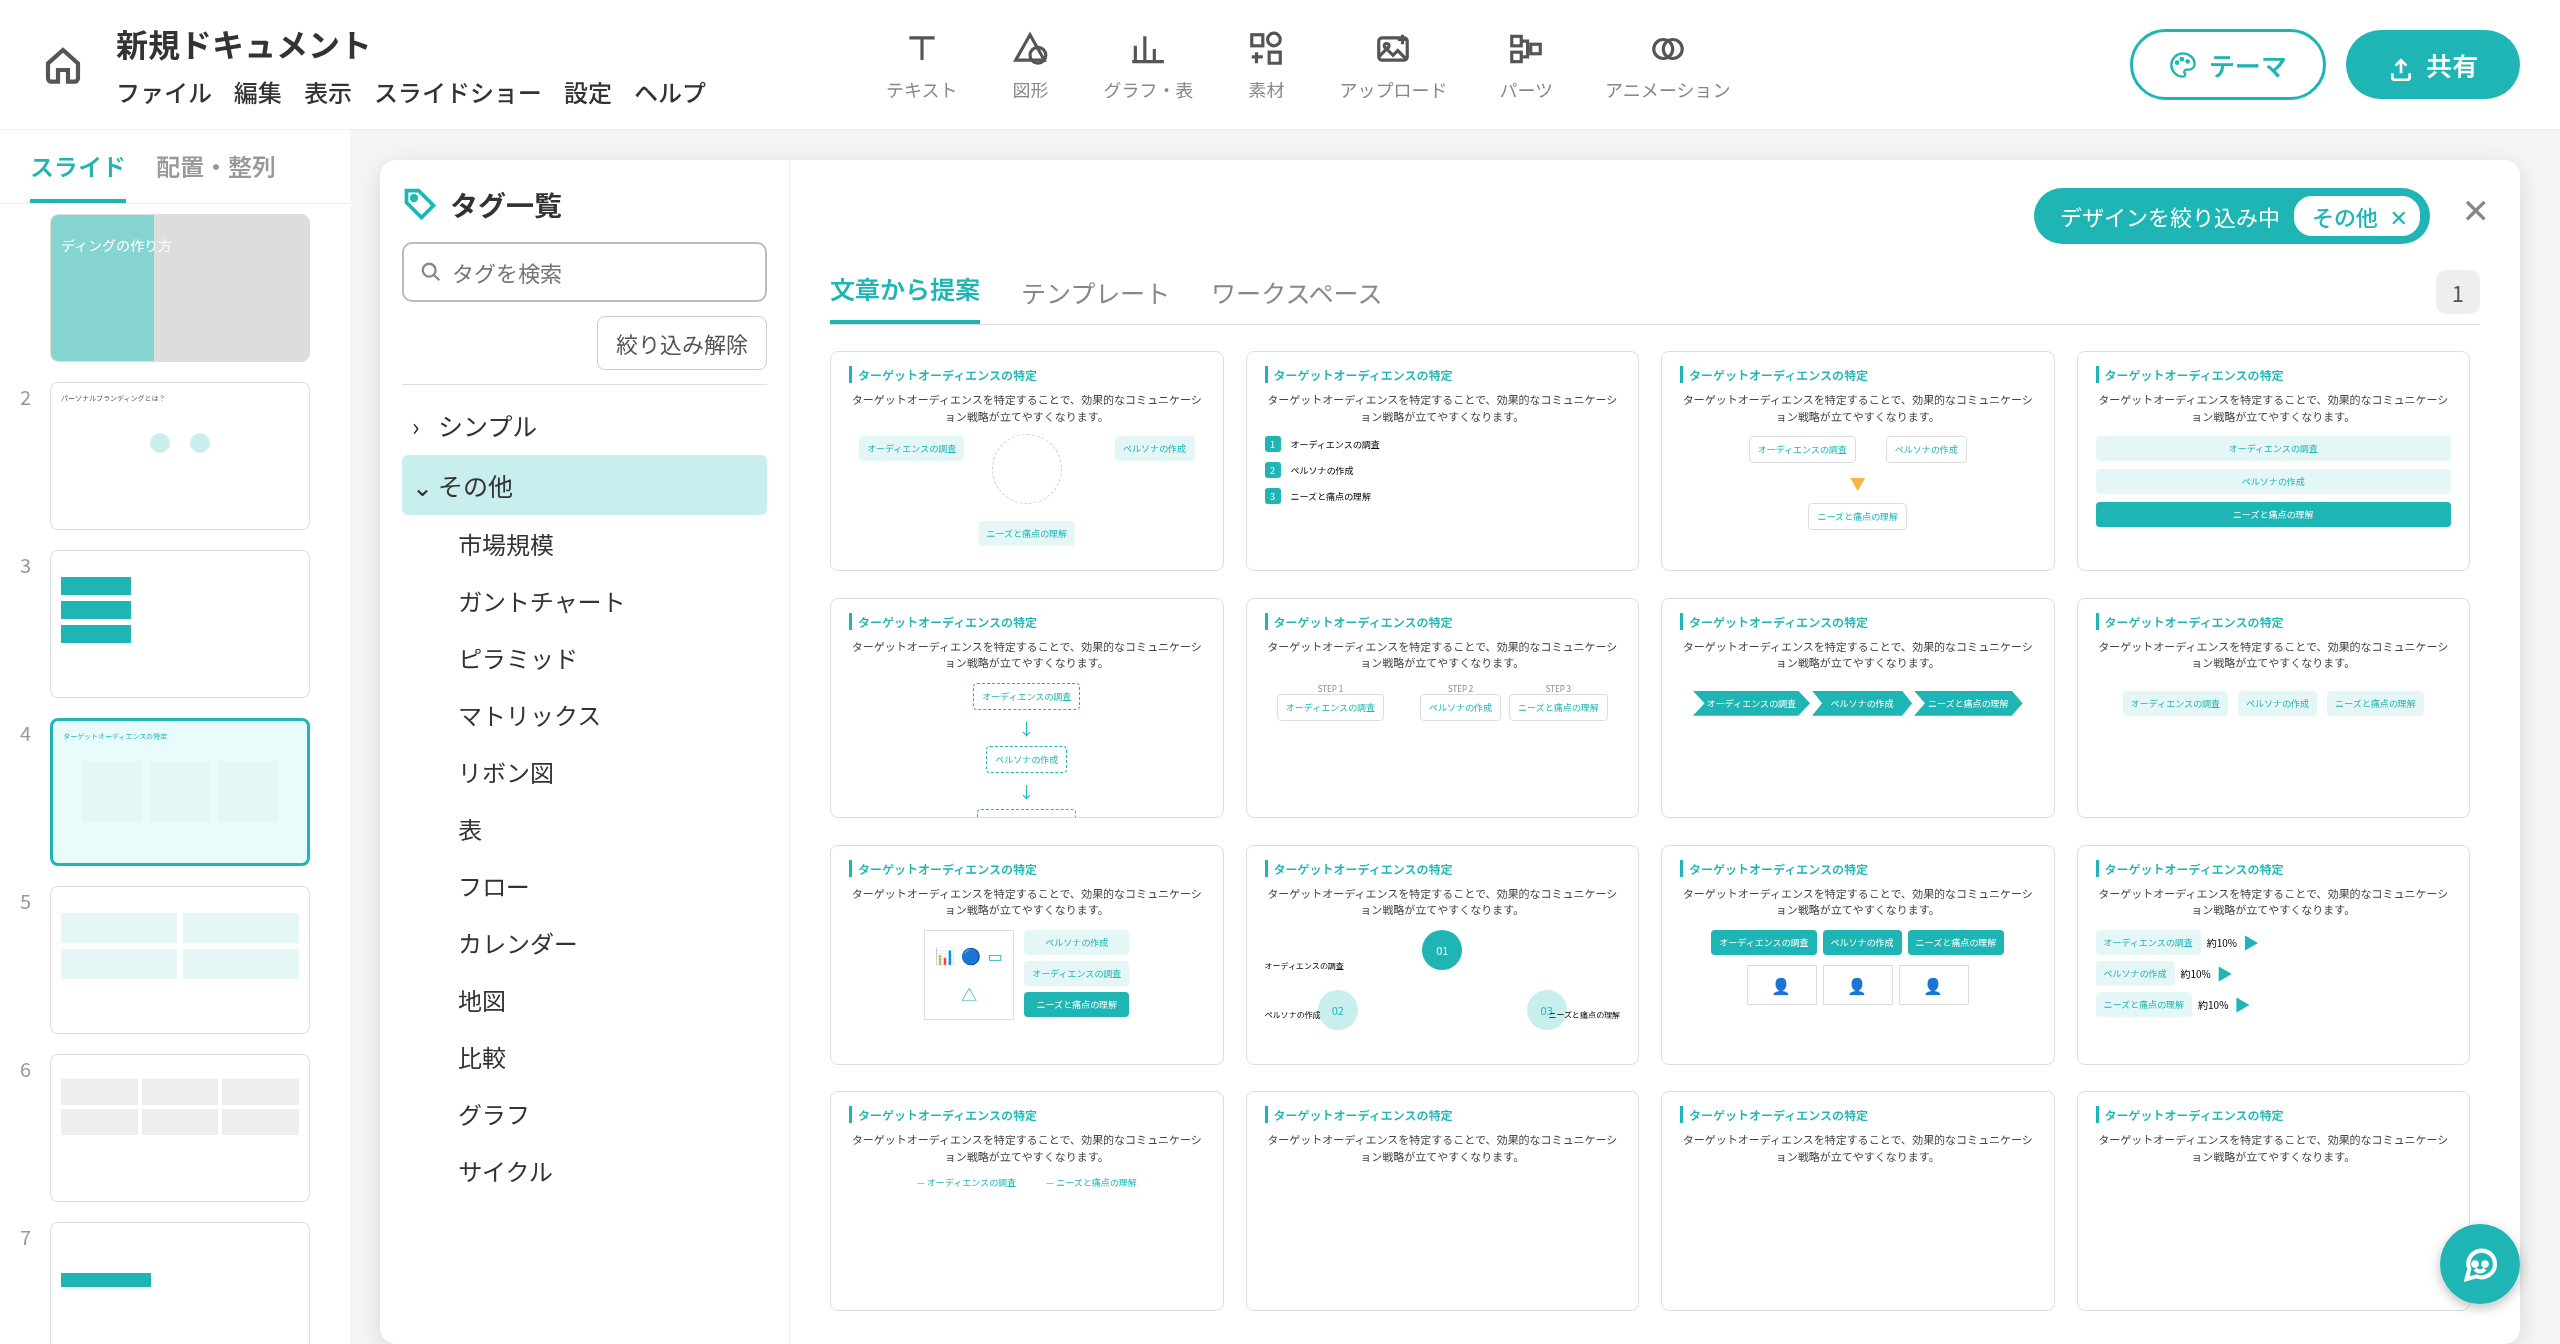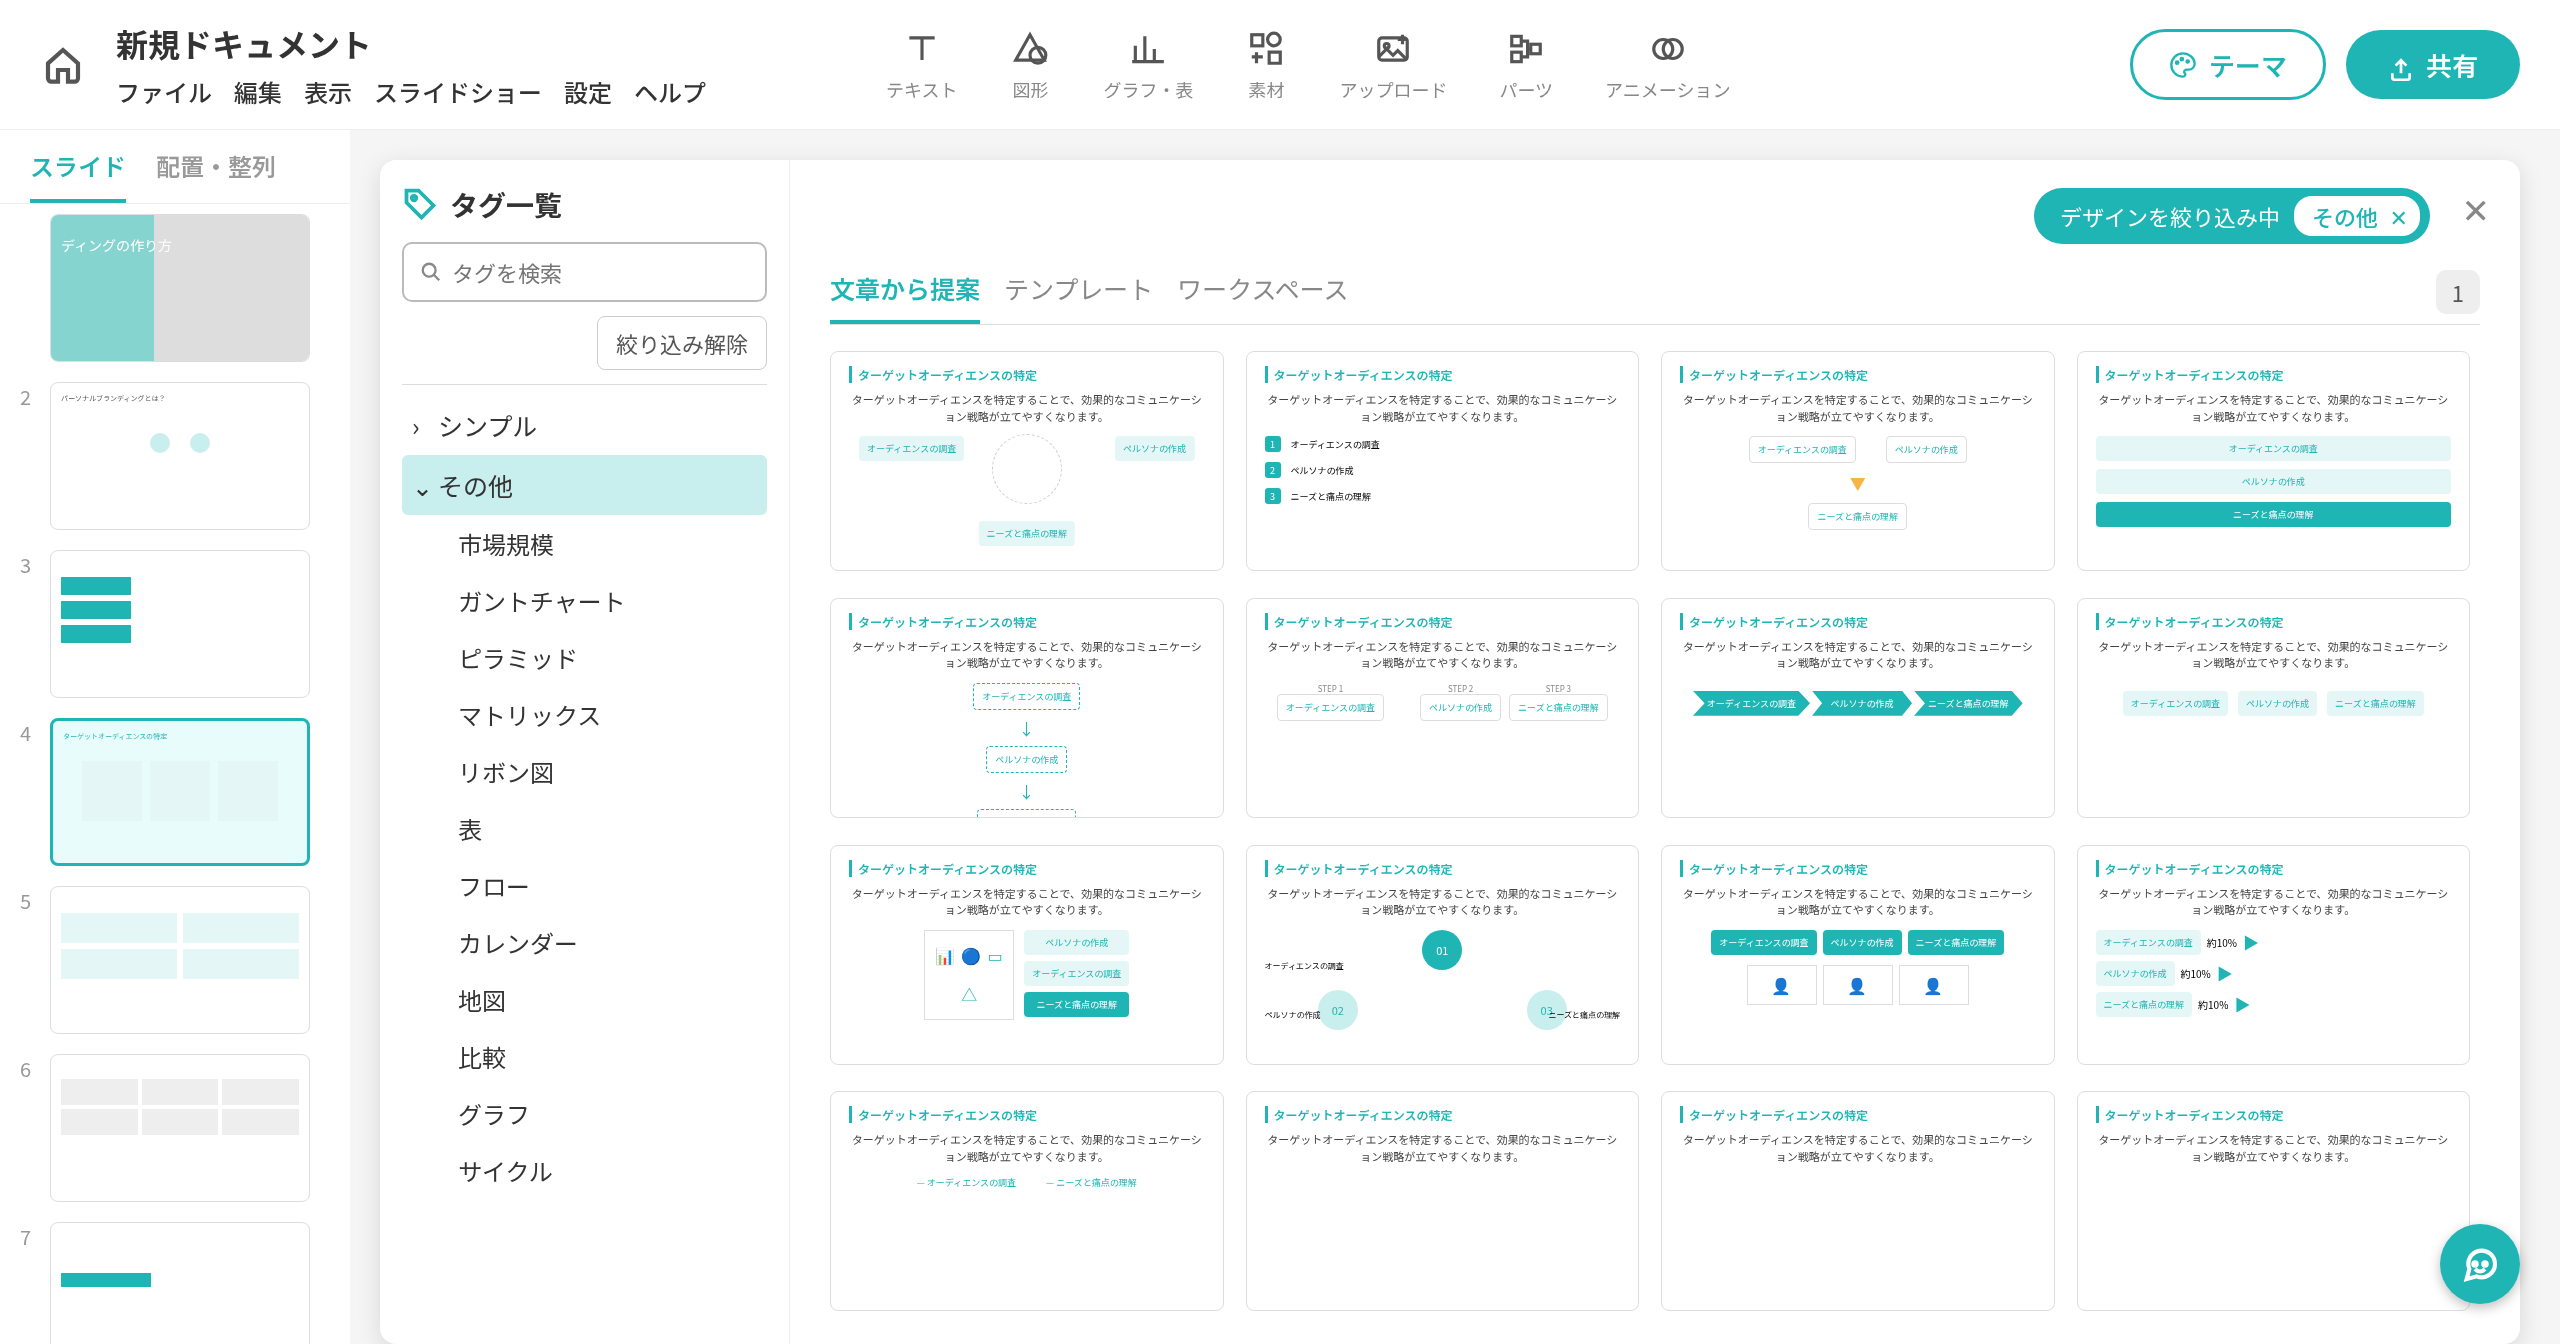--- a/index.html
+++ b/index.html
@@ -57,21 +57,21 @@
 .tag-cat .chev { width: 18px; display: inline-block; }
 .tag-sub { font-size: 24px; color: #333; padding: 11px 10px 11px 56px; cursor: pointer; }
 
 
 .template-area { flex: 1; padding: 28px 40px; display: flex; flex-direction: column; position: relative; }
 .close-x { position: absolute; top: 24px; right: 30px; font-size: 34px; color: #888; cursor: pointer; }
 .filter-chip-row { display: flex; justify-content: flex-end; margin-bottom: 26px; padding-right: 50px; }
 .filter-chip { background: #1fb5b5; color: #fff; border-radius: 30px; padding: 8px 10px 8px 26px; display: flex; align-items: center; gap: 14px; font-size: 22px; }
 .filter-chip .chip-tag { background: #fff; color: #1fb5b5; border-radius: 18px; padding: 4px 42px 4px 18px; position: relative; font-weight: 500; }
 .filter-chip .chip-tag .chip-x { position: absolute; right: 12px; top: 50%; transform: translateY(-50%); color: #1fb5b5; }
-.template-tabs { display: flex; gap: 24px; border-bottom: 1px solid #ddd; margin-bottom: 26px; align-items: flex-start; }
+.template-tabs { display: flex; gap: 41px; border-bottom: 1px solid #ddd; margin-bottom: 26px; align-items: flex-end; }
 .t-tab { font-size: 25px; color: #888; padding-bottom: 14px; cursor: pointer; }
 .t-tab.active { color: #1fb5b5; font-weight: 600; border-bottom: 4px solid #1fb5b5; }
 .page-pill { margin-left: auto; background: #eee; border-radius: 10px; padding: 6px 16px; font-size: 22px; color: #555; margin-bottom: 10px; }
 .template-grid { flex: 1; overflow-y: auto; display: grid; grid-template-columns: repeat(4, 1fr); gap: 22px; padding-right: 10px; }
 .tpl-card { border: 1px solid #ddd; border-radius: 8px; height: 220px; background: #fff; padding: 14px 18px; cursor: pointer; overflow: hidden; }
 .tpl-card .tpl-bar { color: #1fb5b5; font-size: 12px; font-weight: 600; border-left: 3px solid #1fb5b5; padding-left: 6px; margin-bottom: 8px; }
 .tpl-card .tpl-desc { font-size: 11px; color: #444; text-align: center; line-height: 1.5; margin-bottom: 12px; }
 .tpl-card .tpl-body { display: flex; gap: 10px; justify-content: center; flex-wrap: wrap; }
 .mini-box { background: #e4f6f5; border-radius: 4px; padding: 6px 8px; font-size: 9px; color: #1fb5b5; text-align: center; min-width: 80px; }
 .mini-box.dark { background: #1fb5b5; color: #fff; }

